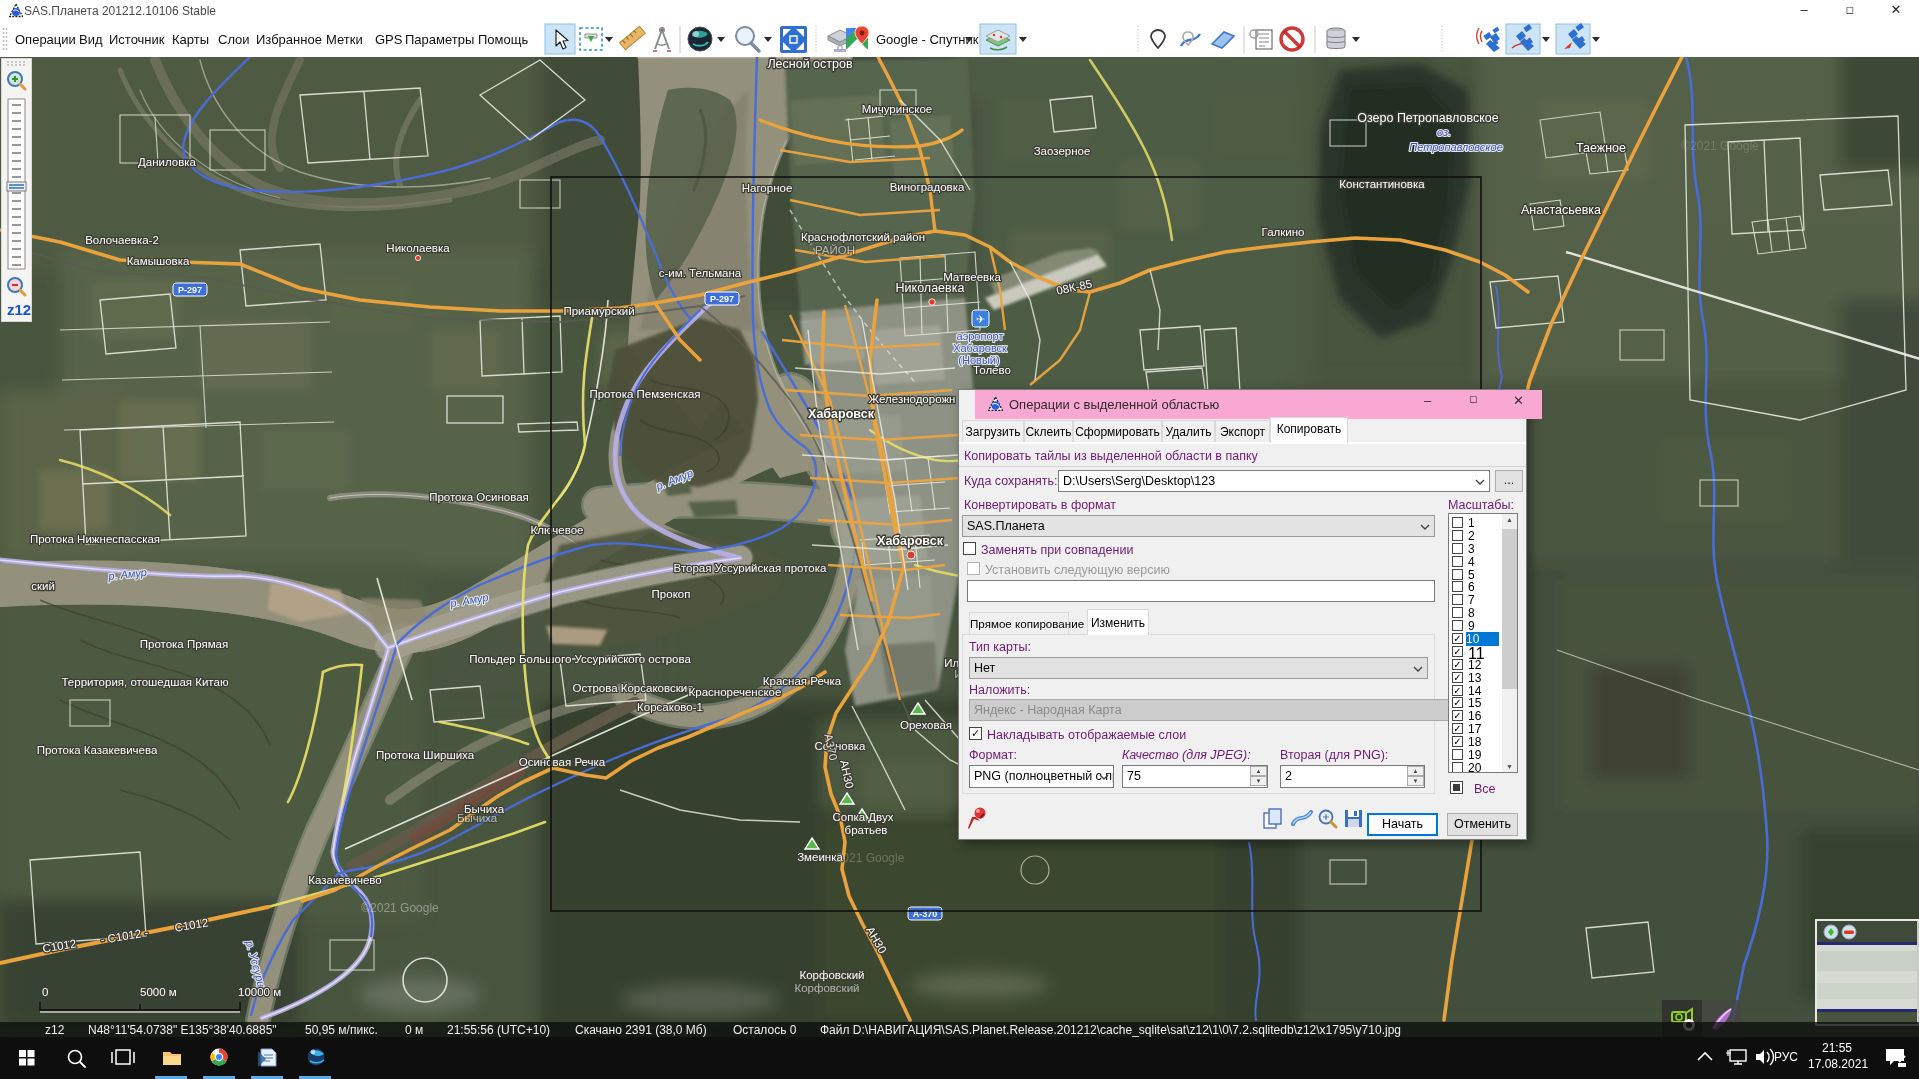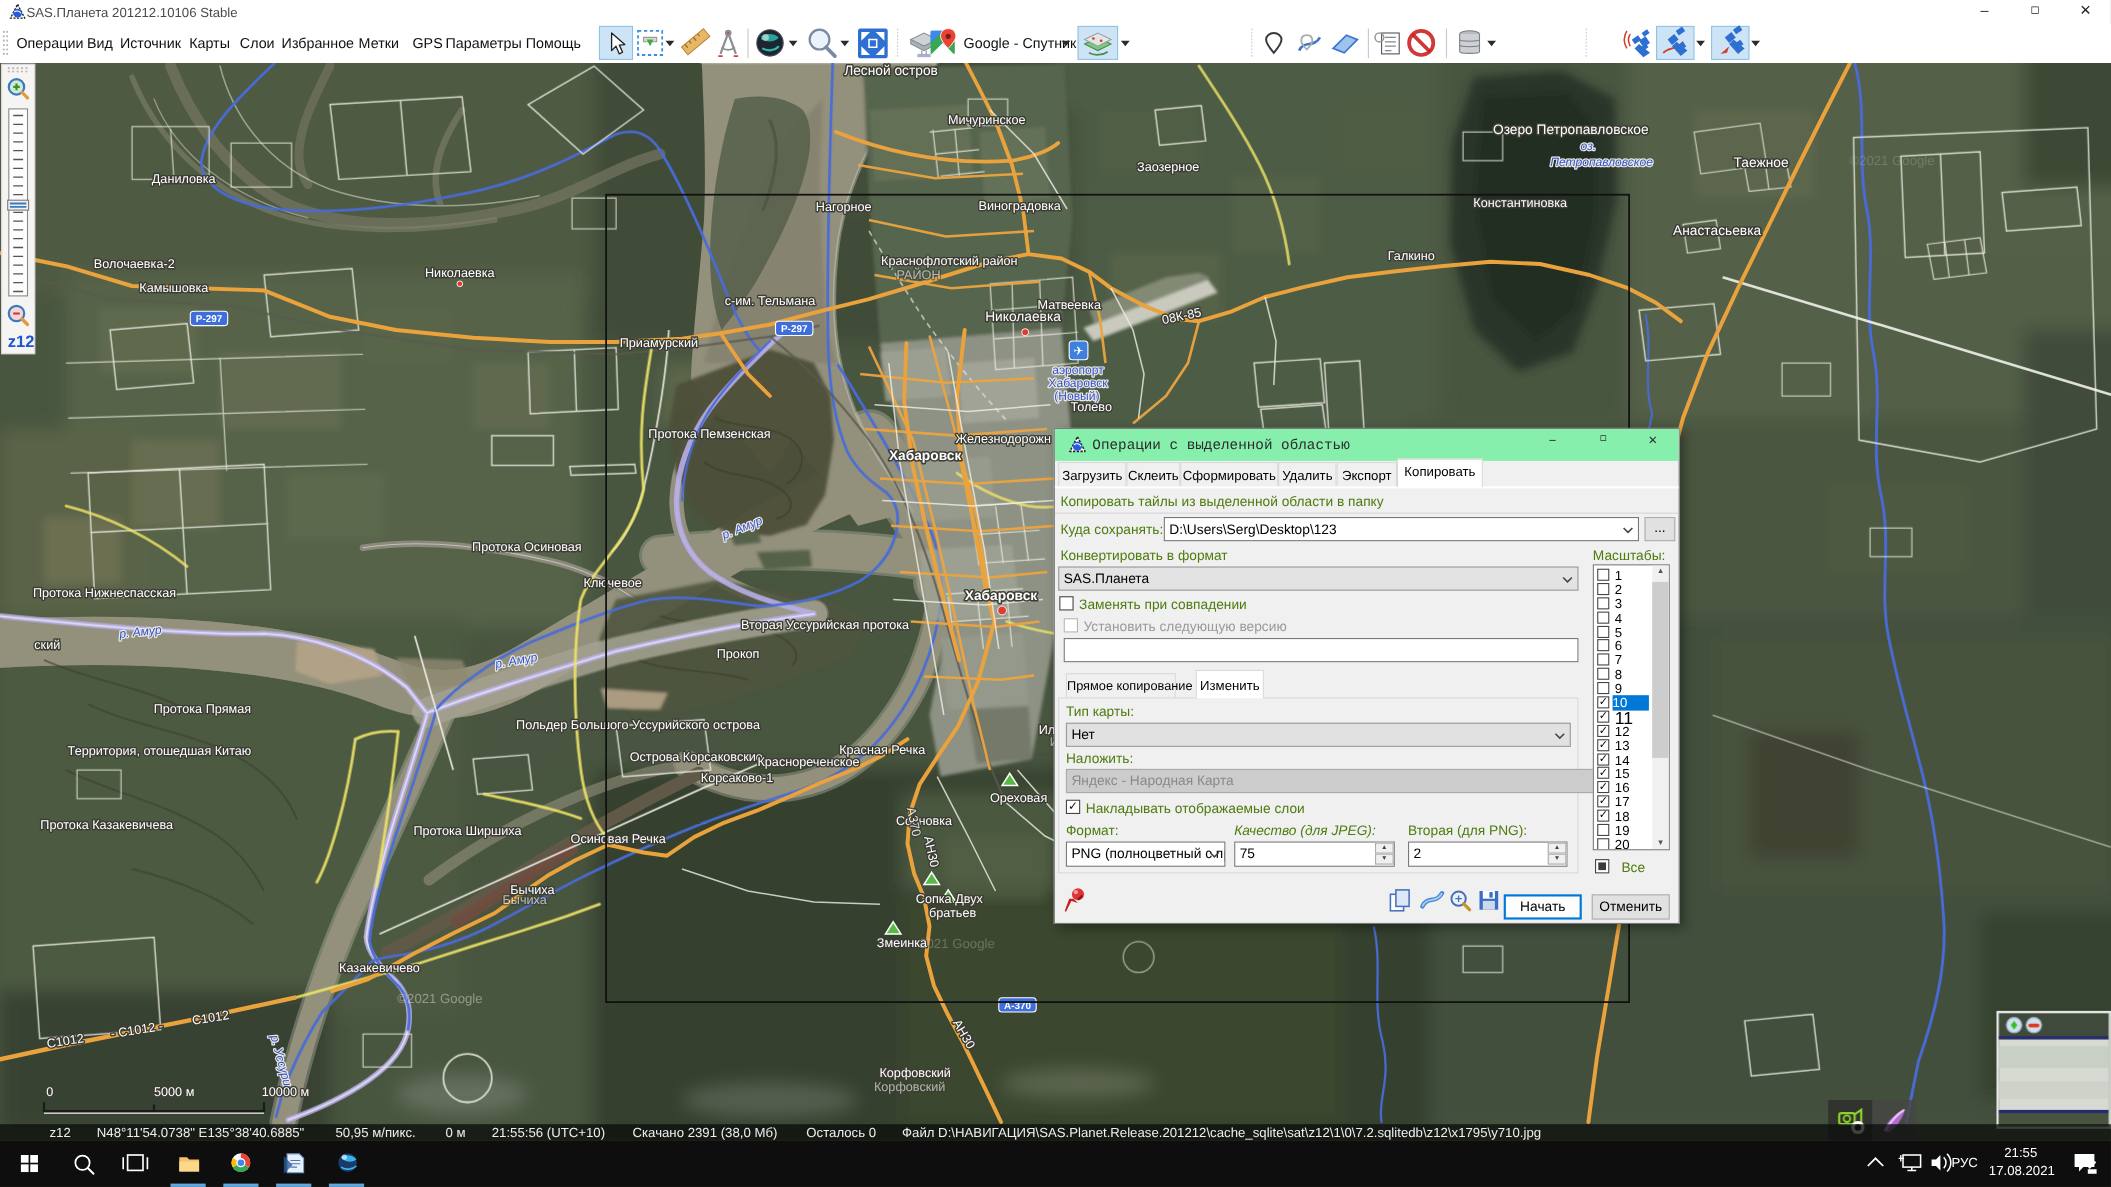--- a/index.html
+++ b/index.html
@@ -15,27 +15,27 @@
 #statusbar{position:absolute;left:0;top:1022px;width:1919px;height:15px;background:rgba(12,14,12,0.78);z-index:20;
  color:#efefef;font-size:12px;white-space:nowrap;}
 #statusbar span{position:absolute;top:1px;}
 #taskbar{position:absolute;left:0;top:1037px;width:1919px;height:42px;background:#0e0e0e;z-index:50;}
 #taskbar .tray{position:absolute;color:#fff;font-size:12px;}
 #minimap{position:absolute;left:1815px;top:919px;width:104px;height:107px;z-index:15;
  background:#c7ccc7;border:2px solid #e8e8e8;border-right:none;box-sizing:border-box;}
 .mapbtn{position:absolute;top:1000px;width:40px;height:37px;background:rgba(45,45,42,0.8);z-index:15;}
 #dlg{position:absolute;left:958px;top:389px;width:567px;height:449px;background:#f0f0f0;
  border:1px solid #7a7a7a;box-shadow:4px 4px 10px rgba(0,0,0,0.4);z-index:30;font-size:13px;color:#000;}
-#dlgtitle{position:absolute;left:0;top:0;width:100%;height:29px;background:#86efac;font-family:Liberation Mono, monospace;}
+#dlgtitle{position:absolute;left:16px;top:0;width:100%;height:29px;background:#f9a8d4;}
 #dlgtitle .t{position:absolute;left:34px;top:7px;font-size:13px;color:#2b2b2b;}
 .dbtn{position:absolute;top:3px;width:45px;height:24px;text-align:center;color:#333;font-size:13px;}
 .tab{position:absolute;top:30px;height:23px;background:#f0f0f0;border:1px solid #d9d9d9;
  text-align:center;font-size:12px;padding-top:4px;box-sizing:border-box;white-space:nowrap;overflow:visible;}
 .tab.act{background:#ffffff;top:27px;height:26px;border-bottom:none;z-index:2;}
-.lbl{position:absolute;font-size:12.5px;color:#4d7c0f;white-space:nowrap;}
+.lbl{position:absolute;font-size:12.5px;color:#701a75;white-space:nowrap;}
 .combo{position:absolute;background:#fff;border:1px solid #7a7a7a;box-sizing:border-box;font-size:12.5px;overflow:hidden;}
 .combo .tx{position:absolute;left:4px;top:3px;white-space:nowrap;}
 .chev{position:absolute;right:4px;top:6px;width:10px;height:10px;}
 .cb{position:absolute;width:13px;height:13px;background:#fff;border:1px solid #454545;box-sizing:border-box;
  font-size:11px;line-height:11px;text-align:center;color:#111;}
 .btn{position:absolute;background:#e1e1e1;border:1px solid #adadad;box-sizing:border-box;
  text-align:center;font-size:12.5px;}
 .spin{position:absolute;width:17px;height:10px;background:#f0f0f0;border:1px solid #acacac;box-sizing:border-box;
  font-size:6px;text-align:center;line-height:8px;color:#444;}
 svg text{font-family:"Liberation Sans",sans-serif;}

